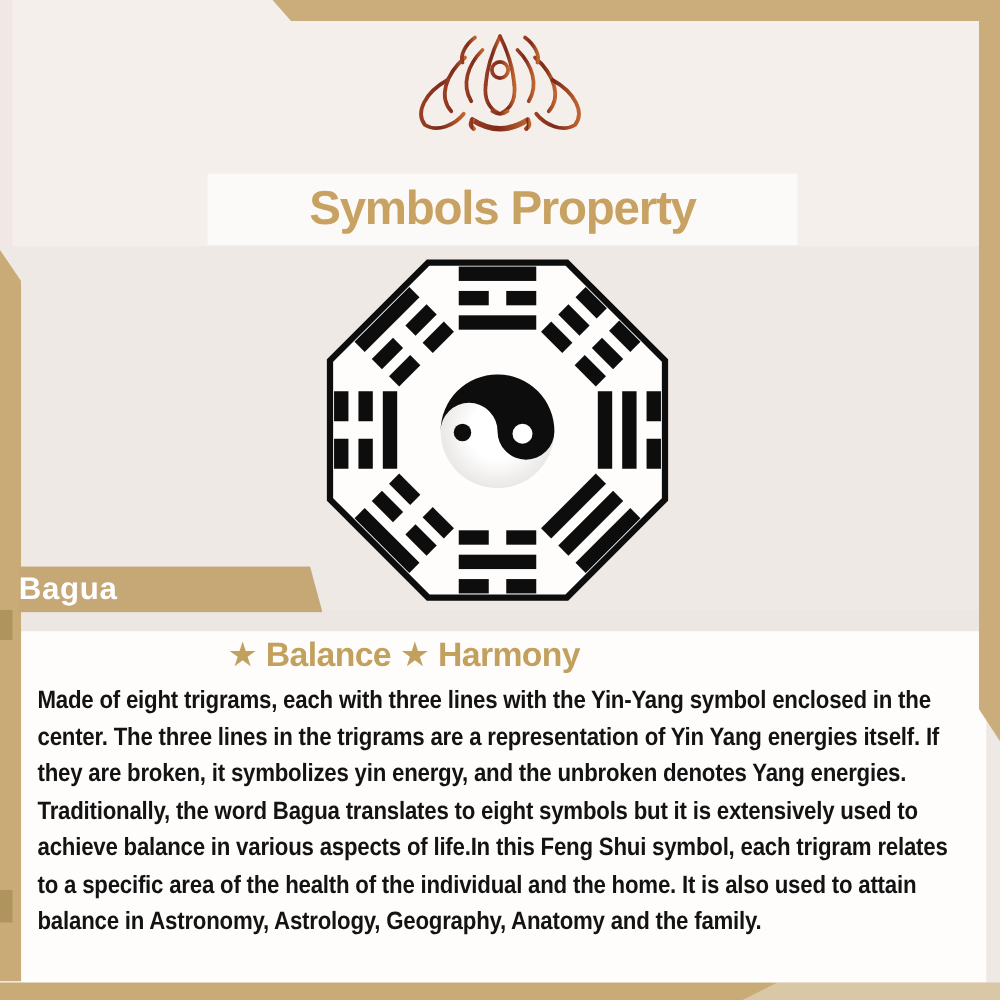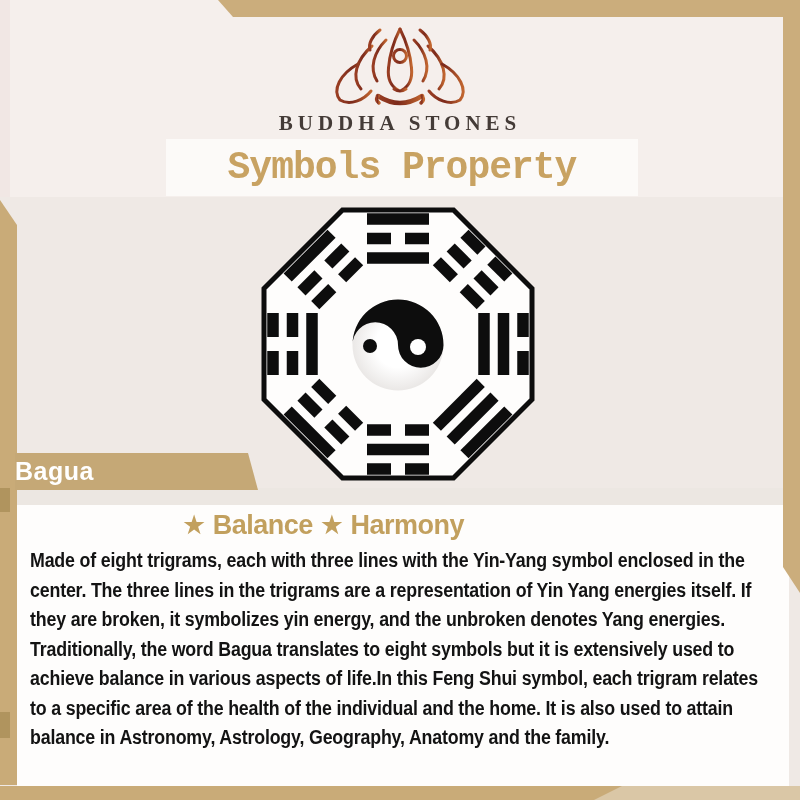--- a/index.html
+++ b/index.html
@@ -26,21 +26,21 @@
   .gold-band-bottom{position:absolute;left:0;top:786px;width:800px;height:14px;background:#c9ab78;
     clip-path:polygon(0 0,622px 0,594px 100%,0 100%);}
   
   .logo{position:absolute;left:310px;top:16px;width:180px;height:96px;}
   .brand{position:absolute;left:0;top:111px;width:800px;text-align:center;
     font-family:"Liberation Serif","DejaVu Serif",serif;font-weight:600;
     font-size:21px;letter-spacing:5px;color:#443b37;}
   
   .title-box{position:absolute;left:166px;top:139px;width:472px;height:57px;background:#fcfaf8;}
   .title{width:100%;height:57px;line-height:57px;text-align:center;
-    font-size:38px;font-weight:bold;letter-spacing:-1px;color:#c8a262;font-family:Liberation Mono, monospace;}
+    font-size:38px;font-weight:bold;letter-spacing:-1px;color:#c8a262;}
   
   .bagua-svg{position:absolute;left:260px;top:206px;width:276px;height:276px;}
   .bagua-banner{position:absolute;left:15px;top:453px;width:243px;height:37px;background:#c5a876;
     clip-path:polygon(0 0,233px 0,243px 100%,0 100%);}
   .bagua-banner span{display:block;width:233px;text-align:left;line-height:37px;
     font-size:25px;font-weight:bold;color:#ffffff;letter-spacing:.5px;}
   
   .tagline{position:absolute;left:0;top:509px;width:646px;text-align:center;
     font-size:27px;font-weight:bold;color:#c2a05e;letter-spacing:-0.5px;}
   .desc{position:absolute;left:30px;top:546px;width:840px;
@@ -94,21 +94,20 @@
       <path d="M 62,30 C 46,44 41,62 51,73"></path>
       <path d="M 118,30 C 134,44 139,62 129,73"></path>
 
       <path d="M 70,14 C 62,20 58,28 60,34"></path>
       <path d="M 110,14 C 118,20 122,28 120,34"></path>
 
       <path d="M 48,48 C 30,58 22,74 30,84 C 40,90 54,84 61,75"></path>
       <path d="M 132,48 C 150,58 158,74 150,84 C 140,90 126,84 119,75"></path>
     </g>
   </svg>
-  <div class="brand">BUDDHA STONES</div>
 
   <div class="title-box">
     <div class="title">Symbols Property</div>
   </div>
 
   <svg class="bagua-svg" viewBox="0 0 276 276">
     <defs>
       <radialGradient id="yy" cx="0.5" cy="0.5" r="0.55">
         <stop offset="0.45" stop-color="#ffffff"></stop>
         <stop offset="1" stop-color="#e6e3e1"></stop>

